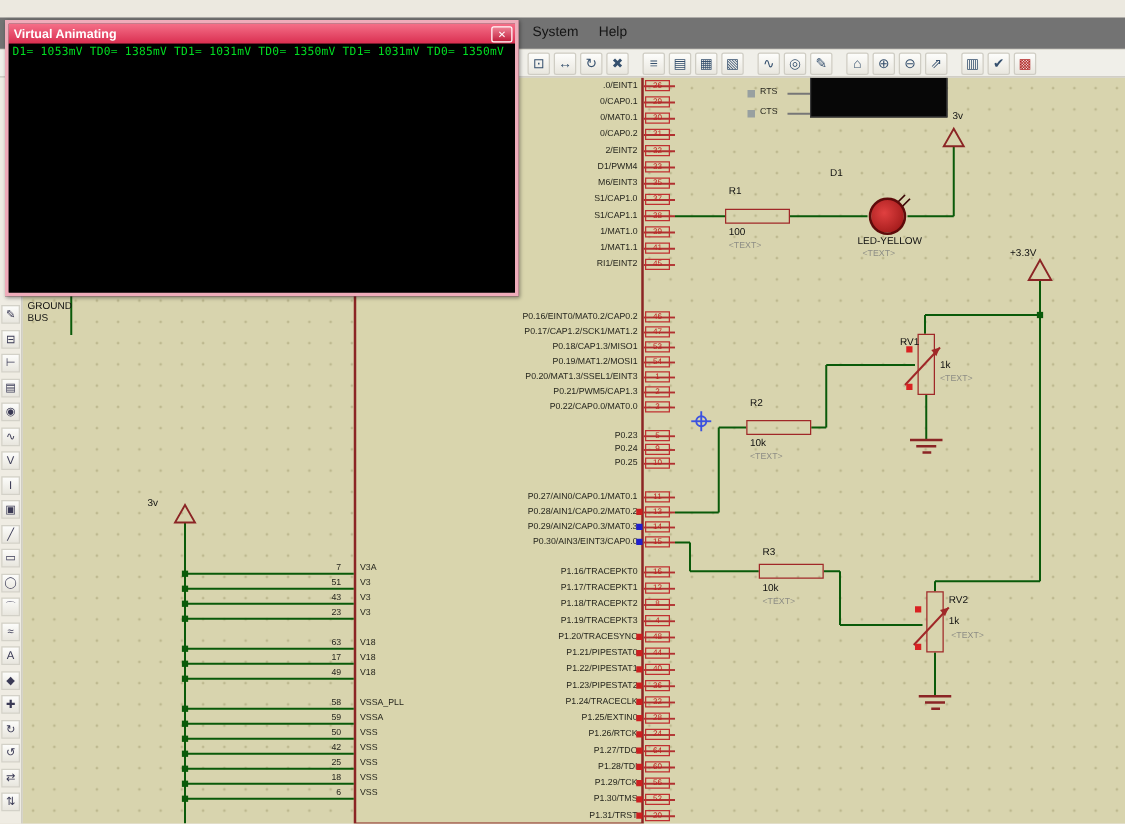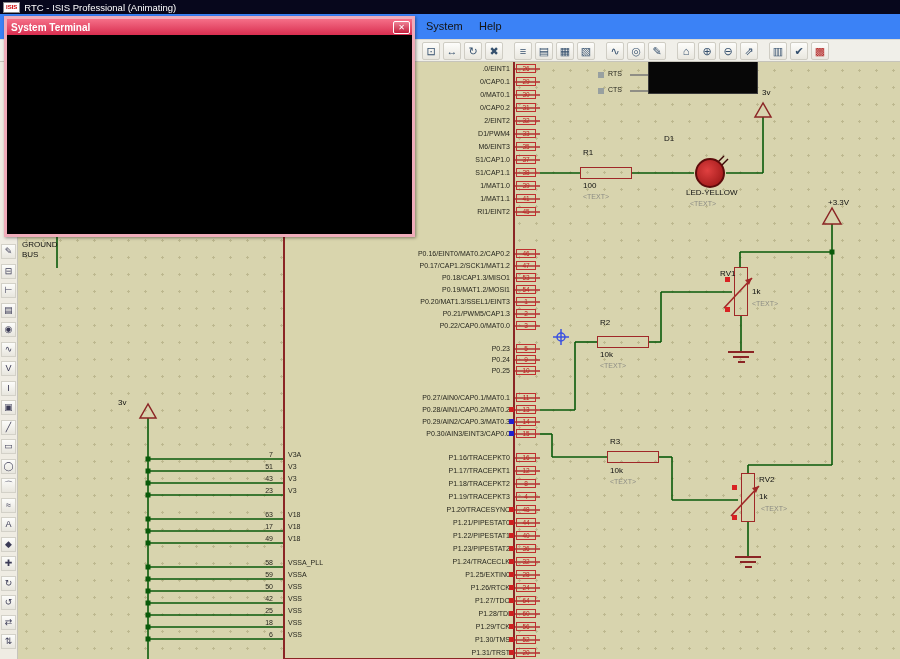--- a/index.html
+++ b/index.html
@@ -4,21 +4,21 @@
 <style>
   *{box-sizing:border-box;margin:0;padding:0}
   html,body{width:900px;height:659px;overflow:hidden}
   body{font-family:"Liberation Sans",sans-serif;background:#ece9e0}
   #app{position:relative;width:900px;height:659px;overflow:hidden;background:#ece9e0}
 
   #titlebar{position:absolute;left:0;top:0;width:100%;height:14px;background:#07071c;color:#fff;display:flex;align-items:center;gap:4px;padding-left:3px;z-index:20}
   .app-icon{display:inline-block;background:#fff;color:#c00;font-size:6px;font-weight:bold;line-height:9px;padding:0 2px;border:1px solid #8a8a8a;height:11px}
   .app-title{font-size:9.5px;white-space:nowrap}
 
-  #menubar{position:absolute;top:14px;left:0;width:100%;height:26px;background:#3b82f6;border-bottom:1px solid #dddbd2;z-index:10}
+  #menubar{position:absolute;top:14px;left:0;width:100%;height:26px;background:#737373;border-bottom:1px solid #dddbd2;z-index:10}
   .menu-item{position:absolute;top:4px;font-size:11px;color:#141414;padding:2px 6px;cursor:default}
 
   #toolbar{position:absolute;top:40px;left:0;width:100%;height:22px;background:#f0efe9;border-bottom:1px solid #c6c4bb;z-index:10}
   .tb-icon{position:absolute;top:2px;width:18px;height:18px;border:1px solid #cfcdc4;border-radius:2px;background:linear-gradient(#fdfdfb,#e9e7df);font-size:11px;line-height:16px;text-align:center;color:#35506e}
 
   #side-toolbar{position:absolute;left:0;top:62px;bottom:0;width:18px;background:#efece3;border-right:1px solid #c6c4bb;z-index:5}
   .sb-icon{position:absolute;left:1px;width:15px;height:15px;border:1px solid #d3d1c8;background:linear-gradient(#fcfcfa,#e8e6de);font-size:9px;line-height:13px;text-align:center;color:#3a3a55}
 
   #schematic{position:absolute;left:18px;top:62px;right:0;bottom:0;overflow:hidden;z-index:1;
     background-color:#d8d4ae;
@@ -46,24 +46,20 @@
   .vt-title-text{color:#fff;font-size:10px;font-weight:bold}
   .vt-close{width:17px;height:13px;background:linear-gradient(#ee8194,#c21f3d);border:1px solid #fff;border-radius:2px;color:#fff;font-size:8px;line-height:11px;text-align:center}
   .vt-body{position:absolute;left:0;top:16px;right:0;bottom:0;background:#000;padding:2px 3px}
   .vt-line{font-family:"DejaVu Sans Mono",monospace;font-size:9px;color:#00dd22;white-space:nowrap;letter-spacing:.2px}
 </style>
 </head>
 <body>
 
 <div id="app">
 
-  <div id="titlebar">
-    <span class="app-icon">ISIS</span>
-    <span class="app-title">RTC - ISIS Professional (Animating)</span>
-  </div>
 
   <div id="menubar">
       <div class="menu-item" style="left: 420px;">System</div>
       <div class="menu-item" style="left: 473px;">Help</div>
     </div>
   <div id="toolbar">
       <div class="tb-icon" style="left: 422px;">⊡</div>
       <div class="tb-icon" style="left: 443px;">↔</div>
       <div class="tb-icon" style="left: 464px;">↻</div>
       <div class="tb-icon" style="left: 485px;">✖</div>
@@ -145,21 +141,21 @@
 
     <div class="slbl" style="left:702px;top:207px">RV1</div>
     <div class="slbl" style="left:734px;top:225px">1k</div>
     <div class="stxt" style="left:734px;top:238px">&lt;TEXT&gt;</div>
 
     <div class="slbl" style="left:741px;top:413px">RV2</div>
     <div class="slbl" style="left:741px;top:430px">1k</div>
     <div class="stxt" style="left:743px;top:443px">&lt;TEXT&gt;</div>
 
     <div class="slbl" style="left:744px;top:26px">3v</div>
-    <div class="slbl" style="left:810px;top:136px">+3.3V</div>
+    <div class="slbl" style="left:790px;top:136px">+3.3V</div>
     <div class="slbl" style="left:100px;top:336px">3v</div>
 
     <div class="slbl" style="left:4px;top:178px">GROUND</div>
     <div class="slbl" style="left:4px;top:188px">BUS</div>
 
     <svg id="wires-svg" width="882" height="597" viewBox="0 0 882 597">
         <line x1="522" y1="111" x2="562" y2="111" stroke="#0a5a0a" stroke-width="1.6"></line>
         <line x1="614" y1="111" x2="676" y2="111" stroke="#0a5a0a" stroke-width="1.6"></line>
         <line x1="708" y1="111" x2="745" y2="111" stroke="#0a5a0a" stroke-width="1.6"></line>
         <line x1="745" y1="55" x2="745" y2="111" stroke="#0a5a0a" stroke-width="1.6"></line>
@@ -402,18 +398,21 @@
       <div class="pin-num-l" style="left: 205px; top: 545px;">25</div>
       <div class="pin-lbl-l" style="left: 270px; top: 545px;">VSS</div>
       <div class="pin-num-l" style="left: 205px; top: 557px;">18</div>
       <div class="pin-lbl-l" style="left: 270px; top: 557px;">VSS</div>
       <div class="pin-num-l" style="left: 205px; top: 569px;">6</div>
       <div class="pin-lbl-l" style="left: 270px; top: 569px;">VSS</div>
     </div>
 
   <div id="vterm">
     <div class="vt-title">
-      <span class="vt-title-text">System Terminal</span>
+      <span class="vt-title-text">Virtual Animating</span>
       <span class="vt-close">✕</span>
     </div>
+    <div class="vt-body">
+      <div class="vt-line">D1= 1053mV TD0= 1385mV TD1= 1031mV TD0= 1350mV TD1= 1031mV TD0= 1350mV</div>
+    </div>
   </div>
 
 </div>
 
 </body></html>

